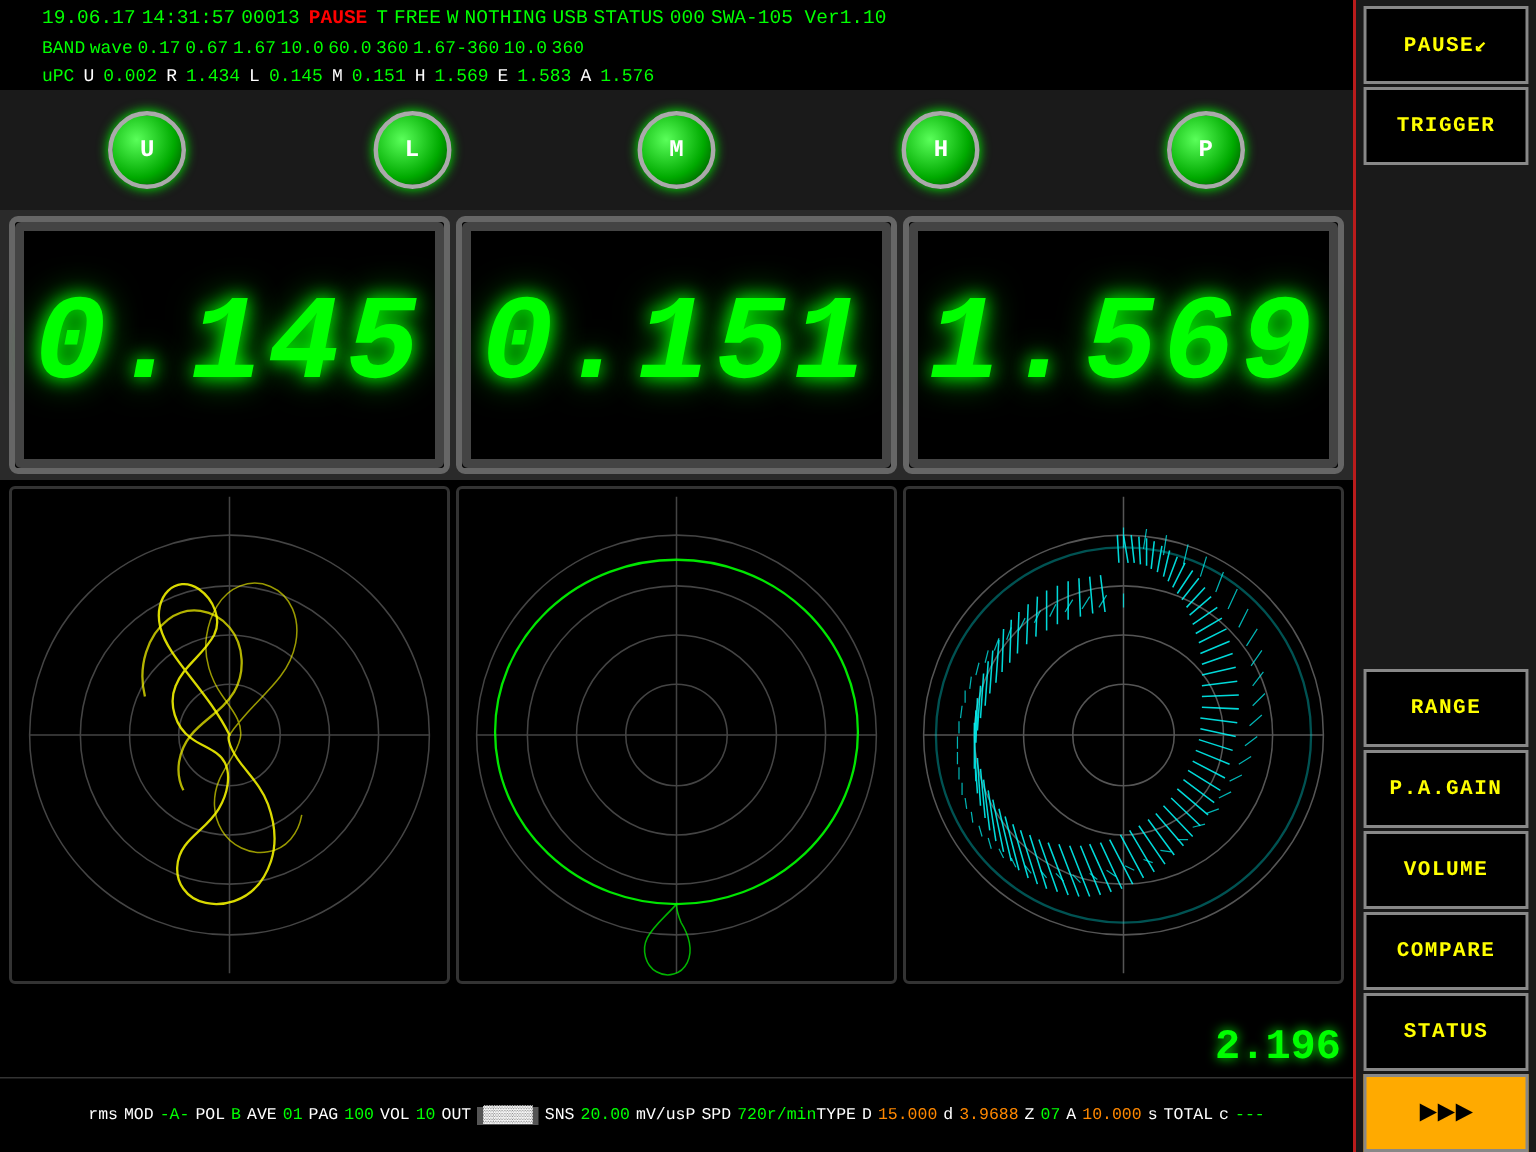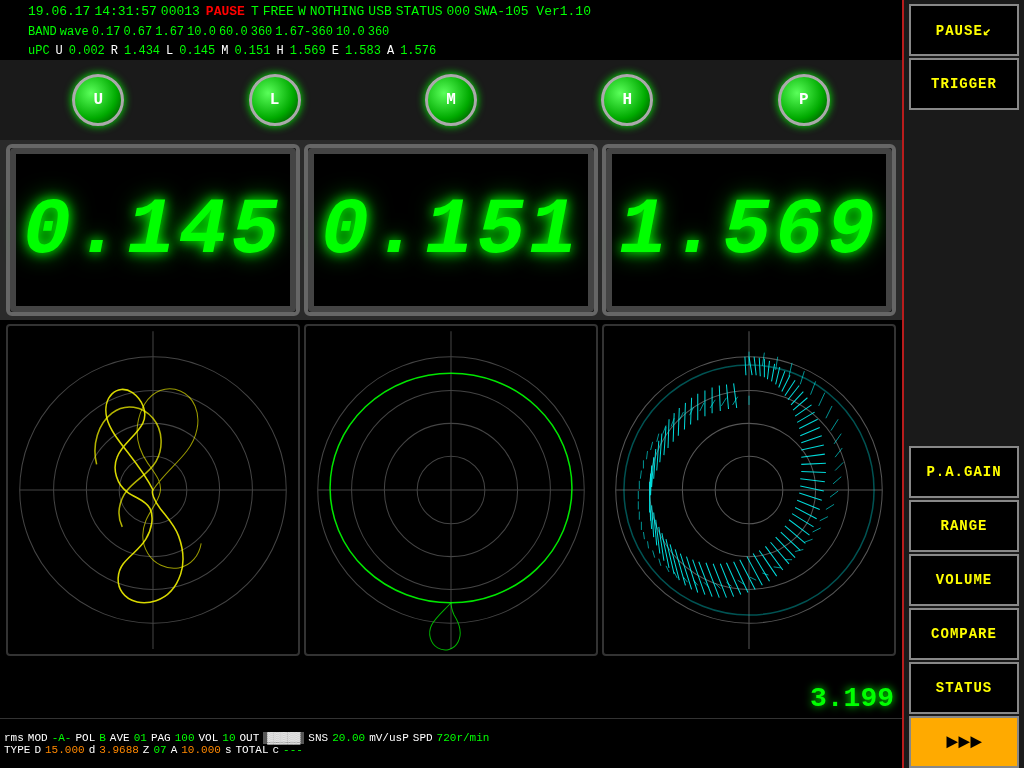--- a/index.html
+++ b/index.html
@@ -162,21 +162,20 @@
     
     #bottom-row {
       position: absolute;
       bottom: 0;
       left: 0;
       width: 902px;
       height: 50px;
       background: #000;
       border-top: 1px solid #333;
       display: flex;
-      flex-direction: column;
       justify-content: center;
       padding: 2px 4px;
       font-size: 11px;
     }
     .bottom-line {
       display: flex;
       gap: 4px;
       align-items: center;
       flex-wrap: nowrap;
     }
@@ -281,22 +280,22 @@
     <span style="color:#ffffff">A</span>
     <span style="color:#00ff00">1.576</span>
   </div>
 </div>
 
 <div id="right-panel" style="justify-content: flex-start; gap: 2px;">
   <button class="right-btn">PAUSE↙</button>
   <button class="right-btn">TRIGGER</button>
 
   <div style="flex:1"></div>
+  <button class="right-btn">RANGE</button>
   <button class="right-btn">P.A.GAIN</button>
-  <button class="right-btn">RANGE</button>
   <button class="right-btn">VOLUME</button>
   <button class="right-btn">COMPARE</button>
   <button class="right-btn">STATUS</button>
   <button class="right-arrow-btn">►►►</button>
 </div>
 
 <div id="main-content">
 
   <div id="knob-row">
     <div class="knob-container">
@@ -476,14 +475,14 @@
       <span class="lbl-orange">10.000</span>
       <span class="lbl-white">s</span>
       <span class="lbl-white">TOTAL</span>
       <span class="lbl-white">c</span>
       <span class="lbl-green">---</span>
     </div>
   </div>
 </div>
 
 <div id="big-value">
-  <span>3.199</span>
+  <span>2.196</span>
 </div>
 
 </body></html>

